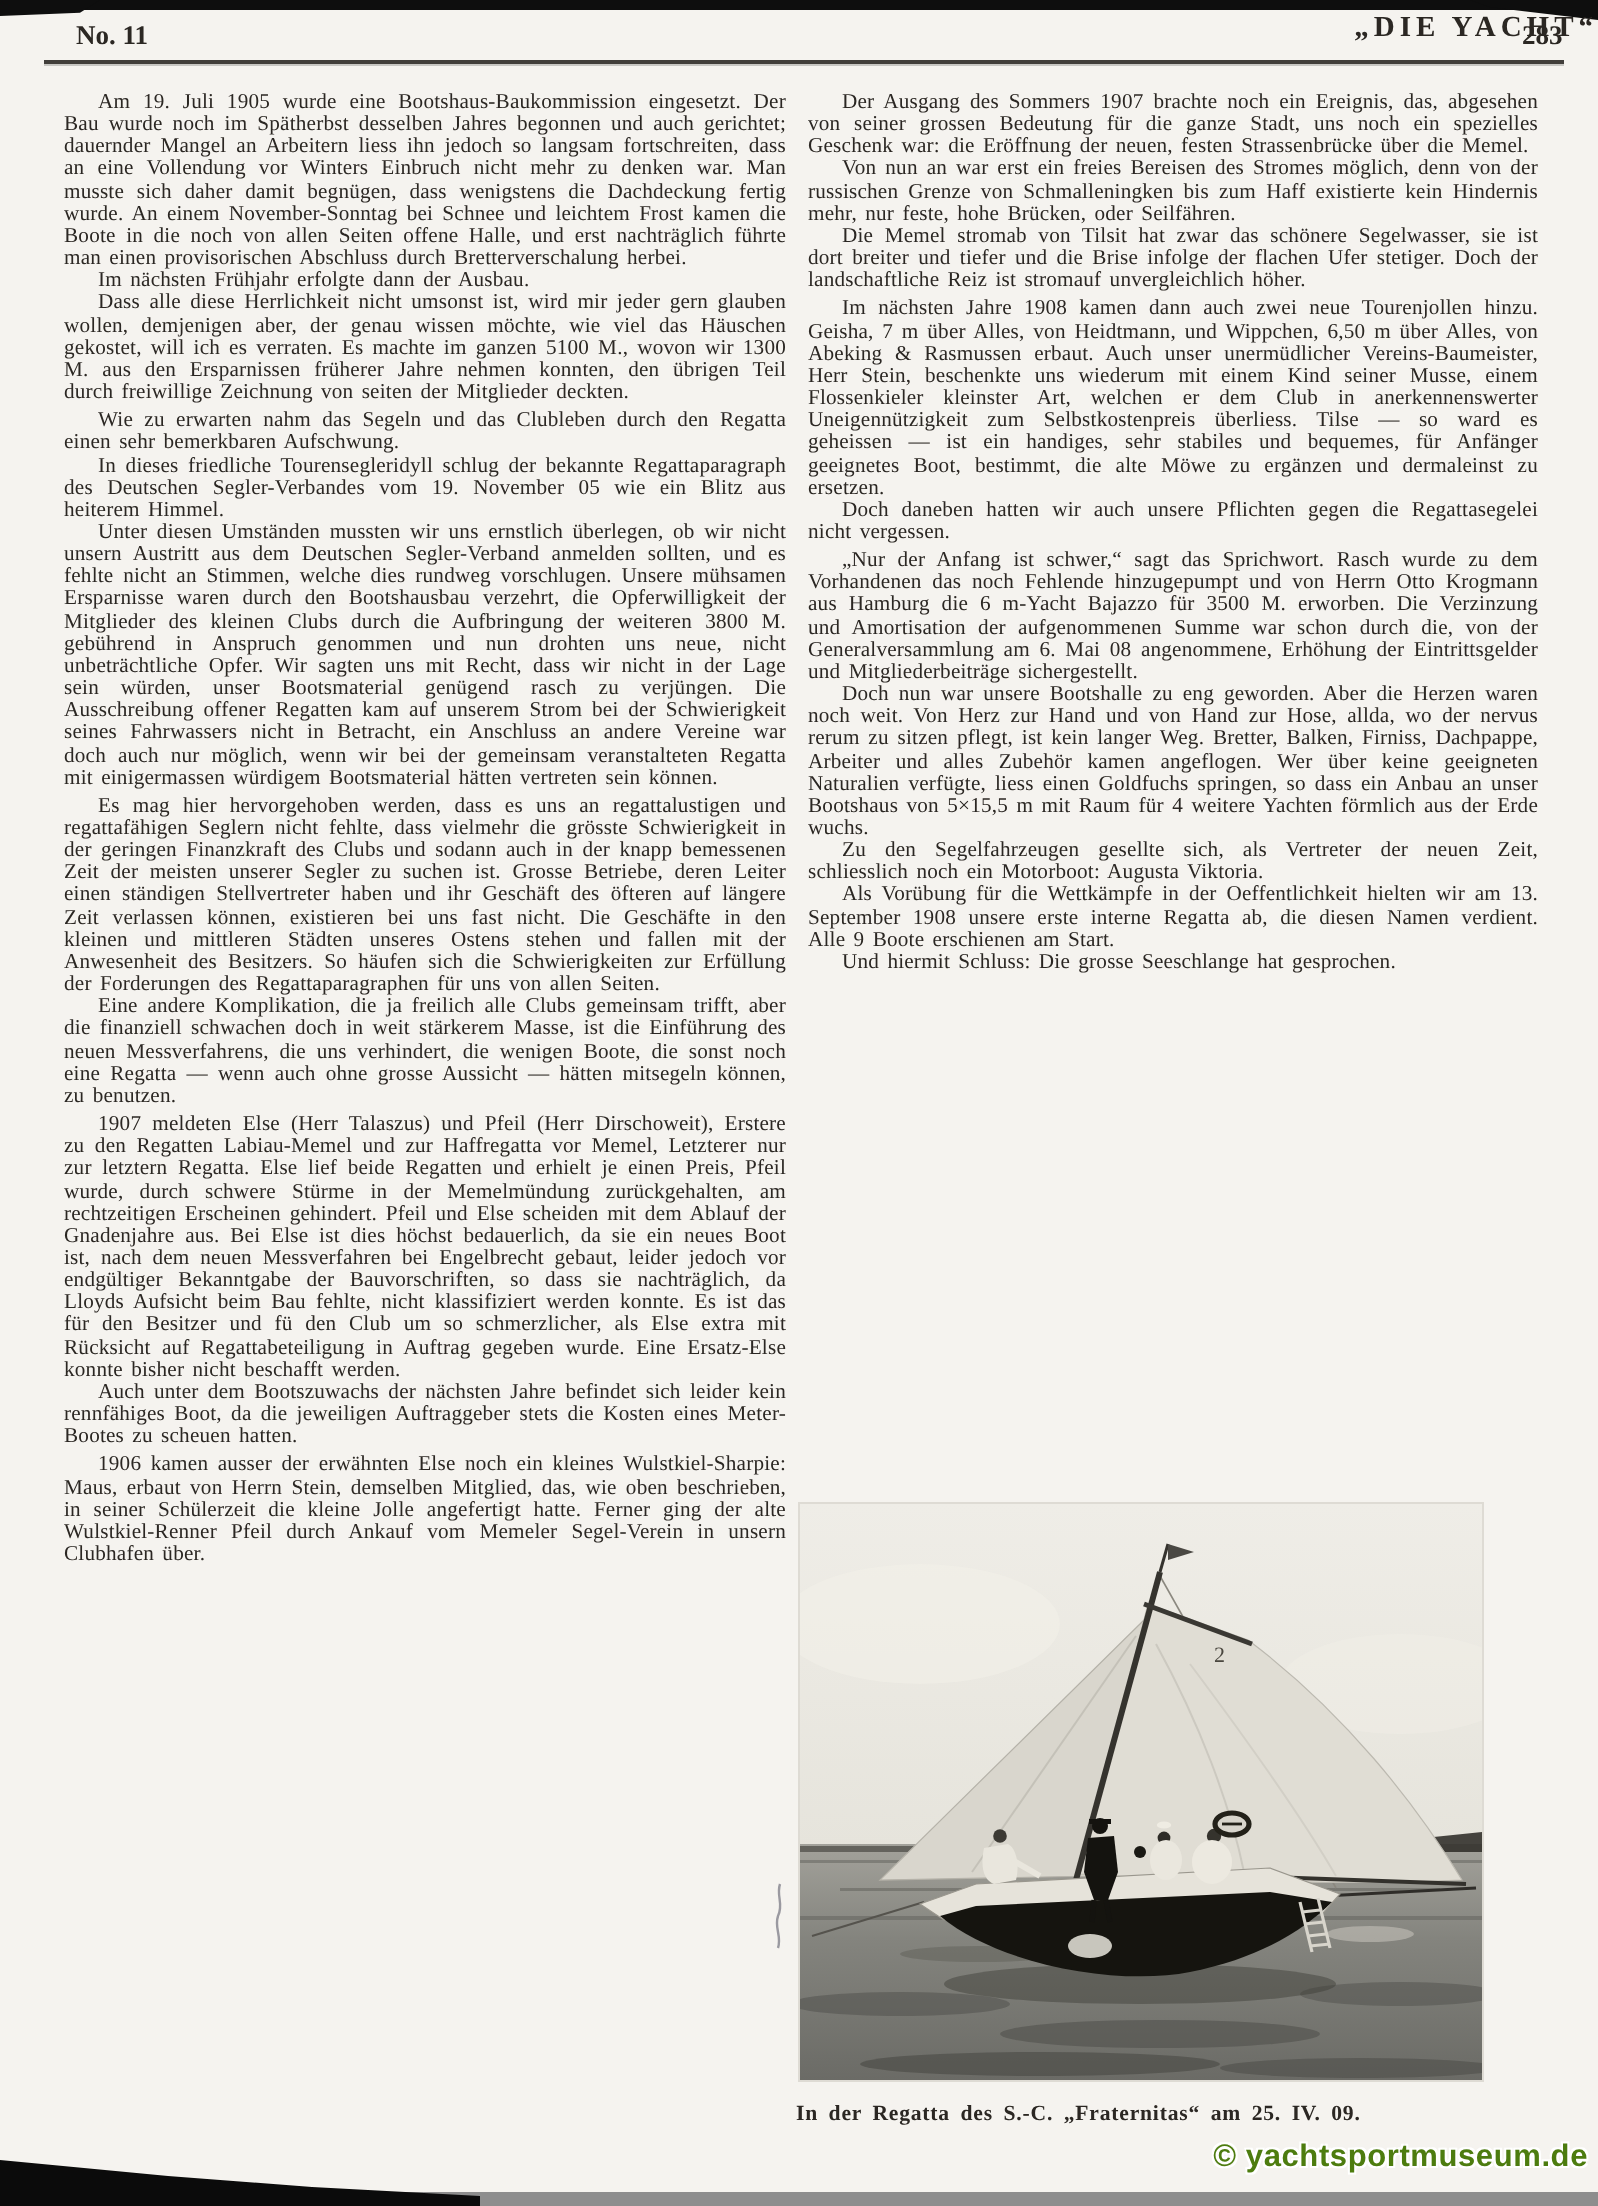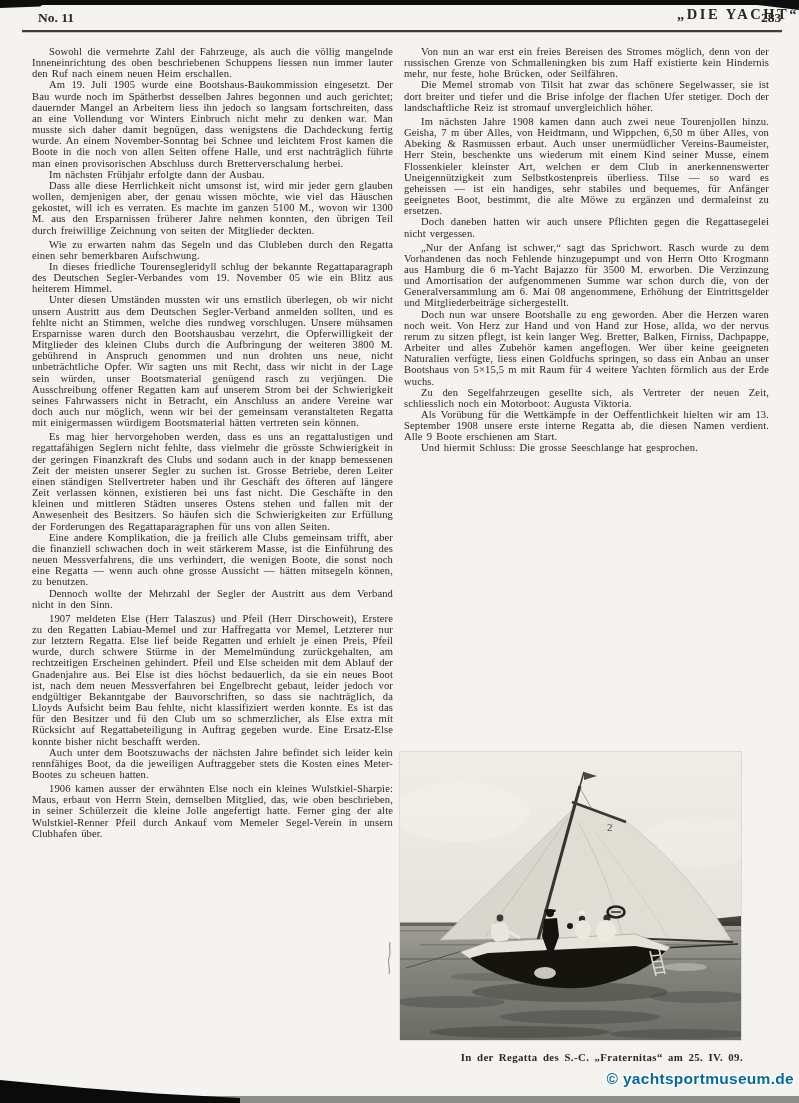--- a/index.html
+++ b/index.html
@@ -29,60 +29,59 @@
   .col { position:absolute; top:46px; text-align:justify; font-size:10.6px; line-height:11.15px;
     letter-spacing:.1px; word-spacing:1.4px; hyphens:auto; }
   .col-left  { left:32px;  width:361px; }
   .col-right { left:404px; width:365px; }
   .para { margin:0; text-indent:17px; }
   .para.gap { margin-top:3px; }
   
   .photo { position:absolute; left:400px; top:752px; width:341px; height:288px; margin:0;
     outline:1px solid #dedbd4; }
   .photo svg { display:block; }
-  .caption { position:absolute; left:398px; top:1051px; width:345px; text-align:right;
+  .caption { position:absolute; left:398px; top:1051px; width:345px; text-align:left;
     font-weight:bold; font-size:10.8px; letter-spacing:.4px; word-spacing:2.2px; }
   
   .watermark { position:absolute; right:5px; top:1070px;
     font-family:"Liberation Sans","DejaVu Sans",sans-serif; font-weight:bold; font-size:15.5px;
-    letter-spacing:.3px; color:#0369a1;
+    letter-spacing:.3px; color:#4d7c0f;
     text-shadow:-1px -1px 0 #ffffff,1px -1px 0 #ffffff,-1px 1px 0 #ffffff,1px 1px 0 #ffffff,0 0 2px #ffffff; }
   
   .margin-mark { position:absolute; left:385px; top:940px; }
 </style>
 </head>
 <body>
 
 <div class="page">
 
   <div class="scan-bar-top"></div>
   <div class="scan-bar-top-left"></div>
   <div class="scan-bar-top-right"></div>
 
   <div class="hdr-issue">No. 11</div>
   <div class="hdr-title">„DIE YACHT“</div>
   <div class="hdr-page">283</div>
   <div class="hdr-rule"></div>
 
   <div class="col col-left" id="col-left">
-      <p class="para">Sowohl die vermehrte Zahl der Fahrzeuge, als auch die völlig mangelnde Inneneinrichtung des oben beschriebenen Schuppens liessen nun immer lauter den Ruf nach einem neuen Heim erschallen.</p>
       <p class="para">Am 19. Juli 1905 wurde eine Bootshaus-Baukommission eingesetzt. Der Bau wurde noch im Spätherbst desselben Jahres begonnen und auch gerichtet; dauernder Mangel an Arbeitern liess ihn jedoch so langsam fortschreiten, dass an eine Vollendung vor Winters Einbruch nicht mehr zu denken war. Man musste sich daher damit begnügen, dass wenigstens die Dachdeckung fertig wurde. An einem November-Sonntag bei Schnee und leichtem Frost kamen die Boote in die noch von allen Seiten offene Halle, und erst nachträglich führte man einen provisorischen Abschluss durch Bretterverschalung herbei.</p>
       <p class="para">Im nächsten Frühjahr erfolgte dann der Ausbau.</p>
       <p class="para">Dass alle diese Herrlichkeit nicht umsonst ist, wird mir jeder gern glauben wollen, demjenigen aber, der genau wissen möchte, wie viel das Häuschen gekostet, will ich es verraten. Es machte im ganzen 5100 M., wovon wir 1300 M. aus den Ersparnissen früherer Jahre nehmen konnten, den übrigen Teil durch freiwillige Zeichnung von seiten der Mitglieder deckten.</p>
       <p class="para gap">Wie zu erwarten nahm das Segeln und das Clubleben durch den Regatta einen sehr bemerkbaren Aufschwung.</p>
       <p class="para">In dieses friedliche Tourensegleridyll schlug der bekannte Regattaparagraph des Deutschen Segler-Verbandes vom 19. November 05 wie ein Blitz aus heiterem Himmel.</p>
       <p class="para">Unter diesen Umständen mussten wir uns ernstlich überlegen, ob wir nicht unsern Austritt aus dem Deutschen Segler-Verband anmelden sollten, und es fehlte nicht an Stimmen, welche dies rundweg vorschlugen. Unsere mühsamen Ersparnisse waren durch den Bootshausbau verzehrt, die Opferwilligkeit der Mitglieder des kleinen Clubs durch die Aufbringung der weiteren 3800 M. gebührend in Anspruch genommen und nun drohten uns neue, nicht unbeträchtliche Opfer. Wir sagten uns mit Recht, dass wir nicht in der Lage sein würden, unser Bootsmaterial genügend rasch zu verjüngen. Die Ausschreibung offener Regatten kam auf unserem Strom bei der Schwierigkeit seines Fahrwassers nicht in Betracht, ein Anschluss an andere Vereine war doch auch nur möglich, wenn wir bei der gemeinsam veranstalteten Regatta mit einigermassen würdigem Bootsmaterial hätten vertreten sein können.</p>
       <p class="para gap">Es mag hier hervorgehoben werden, dass es uns an regattalustigen und regattafähigen Seglern nicht fehlte, dass vielmehr die grösste Schwierigkeit in der geringen Finanzkraft des Clubs und sodann auch in der knapp bemessenen Zeit der meisten unserer Segler zu suchen ist. Grosse Betriebe, deren Leiter einen ständigen Stellvertreter haben und ihr Geschäft des öfteren auf längere Zeit verlassen können, existieren bei uns fast nicht. Die Geschäfte in den kleinen und mittleren Städten unseres Ostens stehen und fallen mit der Anwesenheit des Besitzers. So häufen sich die Schwierigkeiten zur Erfüllung der Forderungen des Regattaparagraphen für uns von allen Seiten.</p>
       <p class="para">Eine andere Komplikation, die ja freilich alle Clubs gemeinsam trifft, aber die finanziell schwachen doch in weit stärkerem Masse, ist die Einführung des neuen Messverfahrens, die uns verhindert, die wenigen Boote, die sonst noch eine Regatta — wenn auch ohne grosse Aussicht — hätten mitsegeln können, zu benutzen.</p>
-      <p class="para">Dennoch wollte der Mehrzahl der Segler der Austritt aus dem Verband nicht in den Sinn.</p>
       <p class="para gap">1907 meldeten Else (Herr Talaszus) und Pfeil (Herr Dirschoweit), Erstere zu den Regatten Labiau-Memel und zur Haffregatta vor Memel, Letzterer nur zur letztern Regatta. Else lief beide Regatten und erhielt je einen Preis, Pfeil wurde, durch schwere Stürme in der Memelmündung zurückgehalten, am rechtzeitigen Erscheinen gehindert. Pfeil und Else scheiden mit dem Ablauf der Gnadenjahre aus. Bei Else ist dies höchst bedauerlich, da sie ein neues Boot ist, nach dem neuen Messverfahren bei Engelbrecht gebaut, leider jedoch vor endgültiger Bekanntgabe der Bauvorschriften, so dass sie nachträglich, da Lloyds Aufsicht beim Bau fehlte, nicht klassifiziert werden konnte. Es ist das für den Besitzer und fü den Club um so schmerzlicher, als Else extra mit Rücksicht auf Regattabeteiligung in Auftrag gegeben wurde. Eine Ersatz-Else konnte bisher nicht beschafft werden.</p>
       <p class="para">Auch unter dem Bootszuwachs der nächsten Jahre befindet sich leider kein rennfähiges Boot, da die jeweiligen Auftraggeber stets die Kosten eines Meter-Bootes zu scheuen hatten.</p>
       <p class="para gap">1906 kamen ausser der erwähnten Else noch ein kleines Wulstkiel-Sharpie: Maus, erbaut von Herrn Stein, demselben Mitglied, das, wie oben beschrieben, in seiner Schülerzeit die kleine Jolle angefertigt hatte. Ferner ging der alte Wulstkiel-Renner Pfeil durch Ankauf vom Memeler Segel-Verein in unsern Clubhafen über.</p>
     </div>
   <div class="col col-right" id="col-right">
+      <p class="para">Der Ausgang des Sommers 1907 brachte noch ein Ereignis, das, abgesehen von seiner grossen Bedeutung für die ganze Stadt, uns noch ein spezielles Geschenk war: die Eröffnung der neuen, festen Strassenbrücke über die Memel.</p>
       <p class="para">Von nun an war erst ein freies Bereisen des Stromes möglich, denn von der russischen Grenze von Schmalleningken bis zum Haff existierte kein Hindernis mehr, nur feste, hohe Brücken, oder Seilfähren.</p>
       <p class="para">Die Memel stromab von Tilsit hat zwar das schönere Segelwasser, sie ist dort breiter und tiefer und die Brise infolge der flachen Ufer stetiger. Doch der landschaftliche Reiz ist stromauf unvergleichlich höher.</p>
       <p class="para gap">Im nächsten Jahre 1908 kamen dann auch zwei neue Tourenjollen hinzu. Geisha, 7 m über Alles, von Heidtmann, und Wippchen, 6,50 m über Alles, von Abeking &amp; Rasmussen erbaut. Auch unser unermüdlicher Vereins-Baumeister, Herr Stein, beschenkte uns wiederum mit einem Kind seiner Musse, einem Flossenkieler kleinster Art, welchen er dem Club in anerkennenswerter Uneigennützigkeit zum Selbstkostenpreis überliess. Tilse — so ward es geheissen — ist ein handiges, sehr stabiles und bequemes, für Anfänger geeignetes Boot, bestimmt, die alte Möwe zu ergänzen und dermaleinst zu ersetzen.</p>
       <p class="para">Doch daneben hatten wir auch unsere Pflichten gegen die Regattasegelei nicht vergessen.</p>
       <p class="para gap">„Nur der Anfang ist schwer,“ sagt das Sprichwort. Rasch wurde zu dem Vorhandenen das noch Fehlende hinzugepumpt und von Herrn Otto Krogmann aus Hamburg die 6 m-Yacht Bajazzo für 3500 M. erworben. Die Verzinzung und Amortisation der aufgenommenen Summe war schon durch die, von der Generalversammlung am 6. Mai 08 angenommene, Erhöhung der Eintrittsgelder und Mitgliederbeiträge sichergestellt.</p>
       <p class="para">Doch nun war unsere Bootshalle zu eng geworden. Aber die Herzen waren noch weit. Von Herz zur Hand und von Hand zur Hose, allda, wo der nervus rerum zu sitzen pflegt, ist kein langer Weg. Bretter, Balken, Firniss, Dachpappe, Arbeiter und alles Zubehör kamen angeflogen. Wer über keine geeigneten Naturalien verfügte, liess einen Goldfuchs springen, so dass ein Anbau an unser Bootshaus von 5×15,5 m mit Raum für 4 weitere Yachten förmlich aus der Erde wuchs.</p>
       <p class="para">Zu den Segelfahrzeugen gesellte sich, als Vertreter der neuen Zeit, schliesslich noch ein Motorboot: Augusta Viktoria.</p>
       <p class="para">Als Vorübung für die Wettkämpfe in der Oeffentlichkeit hielten wir am 13. September 1908 unsere erste interne Regatta ab, die diesen Namen verdient. Alle 9 Boote erschienen am Start.</p>
       <p class="para">Und hiermit Schluss: Die grosse Seeschlange hat gesprochen.</p>
     </div>

